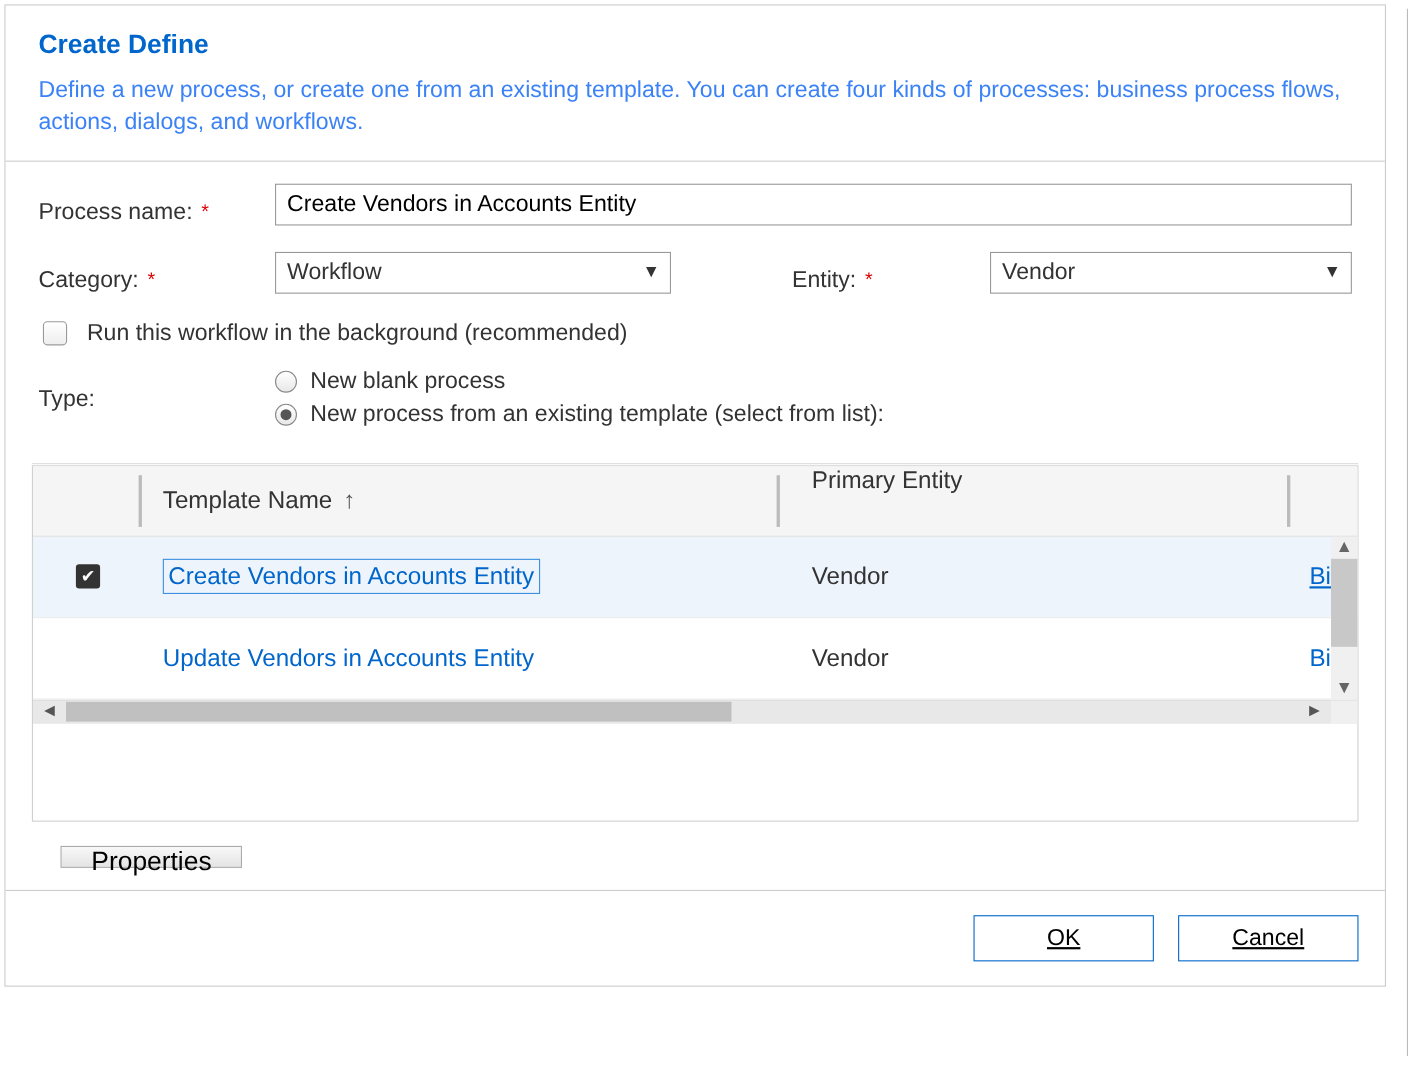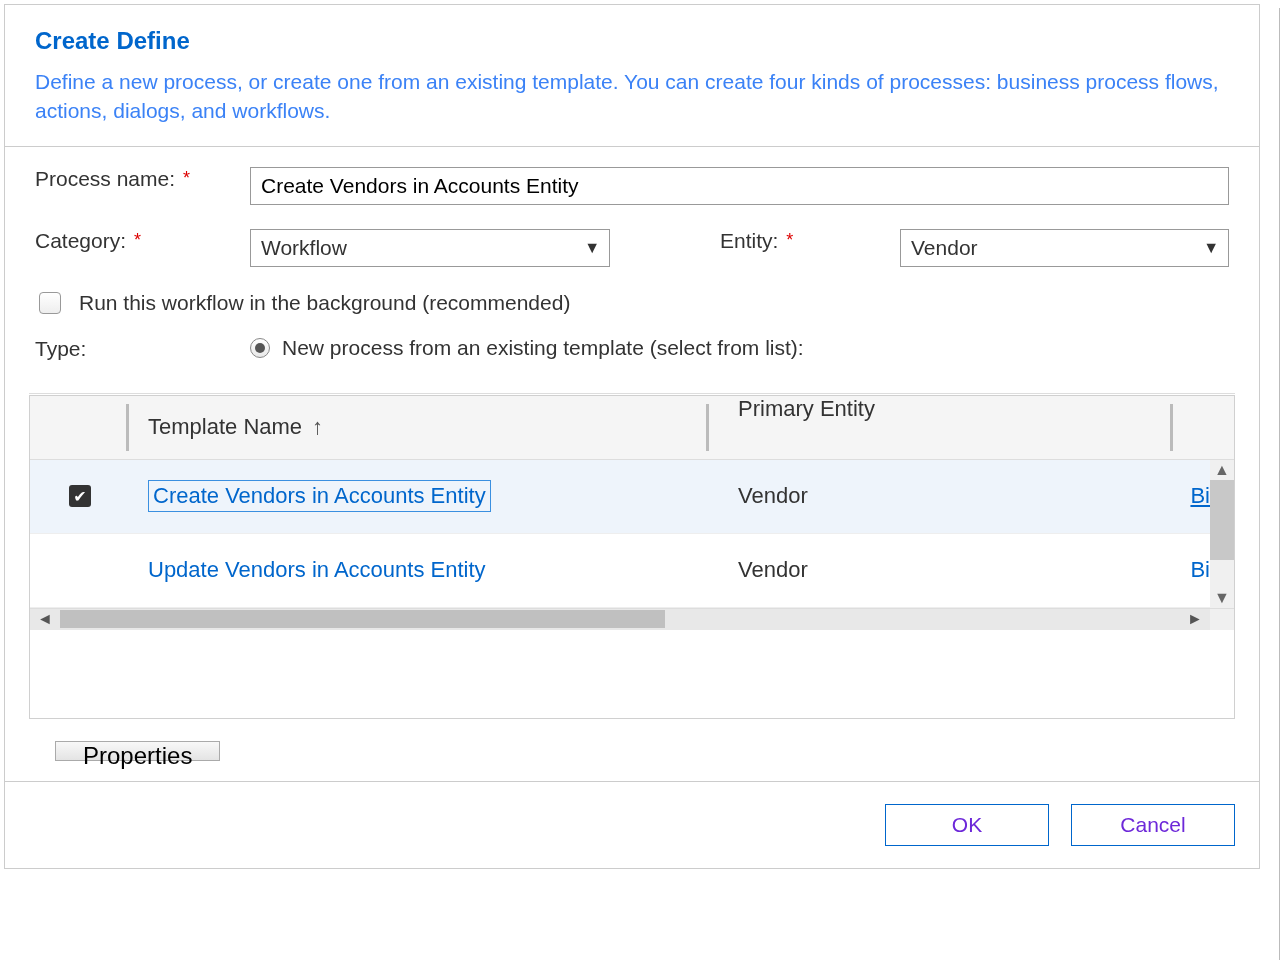--- a/index.html
+++ b/index.html
@@ -35,21 +35,21 @@
     }
     .divider {
       border: none;
       border-top: 1px solid #ccc;
     }
     .form {
       padding: 20px 30px 12px 30px;
     }
     .form-row {
       display: flex;
-      align-items: flex-start;
+      align-items: flex-end;
       margin-bottom: 24px;
     }
     .label-cell {
       width: 215px;
       display: flex;
       align-items: center;
       font-size: 21px;
       color: #333;
     }
     .req {
@@ -288,23 +288,24 @@
       display: flex;
       justify-content: flex-end;
       gap: 22px;
       padding: 22px 24px;
     }
     .btn {
       width: 164px;
       height: 42px;
       border: 1px solid #0066cc;
       background: #fff;
-      color: #6d28d9;
+      color: #000000;
       font-size: 21px;
       cursor: pointer;
+      text-decoration: underline;
     }
   </style>
 </head>
 <body>
 
 <div class="dialog">
   <div class="header">
     <div class="title">Create Define</div>
     <div class="description">Define a new process, or create one from an existing template. You can create four kinds of processes: business process flows, actions, dialogs, and workflows.</div>
   </div>
@@ -341,20 +342,24 @@
 
     <div class="checkbox-row">
       <div class="checkbox-box"></div>
       <span>Run this workflow in the background (recommended)</span>
     </div>
 
     <div class="type-row">
       <div class="label-cell" style="padding-top:2px;">Type:</div>
       <div class="radio-group">
         <div class="radio-option">
+          <div class="radio-circle"></div>
+          <span>New blank process</span>
+        </div>
+        <div class="radio-option">
           <div class="radio-circle">
               <div class="radio-dot"></div>
             </div>
           <span>New process from an existing template (select from list):</span>
         </div>
       </div>
     </div>
   </div>
 
   <div class="table-section">

